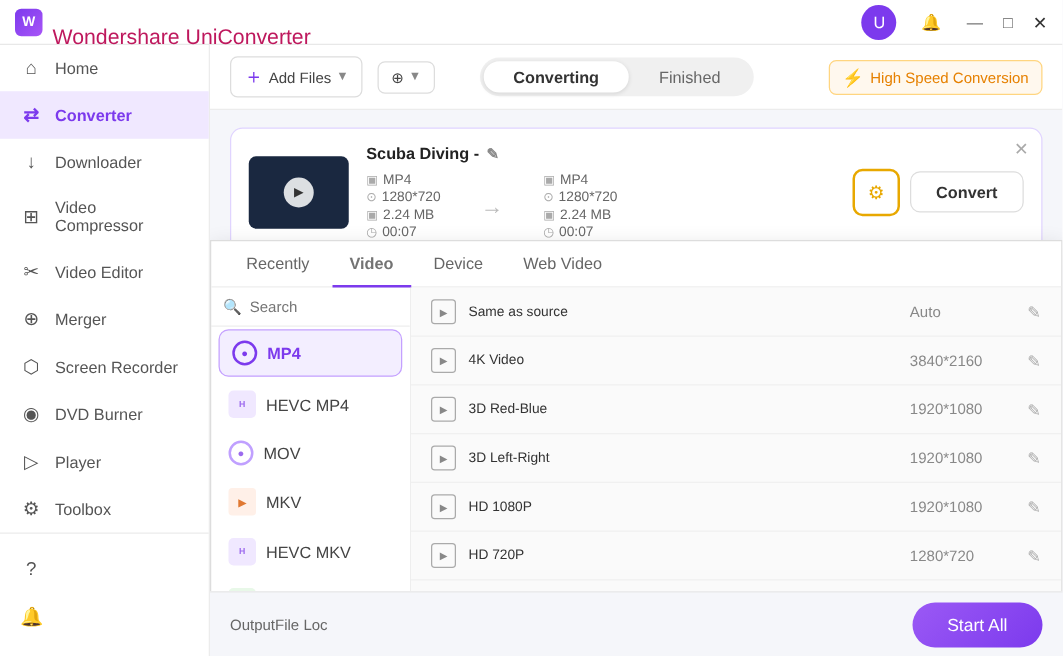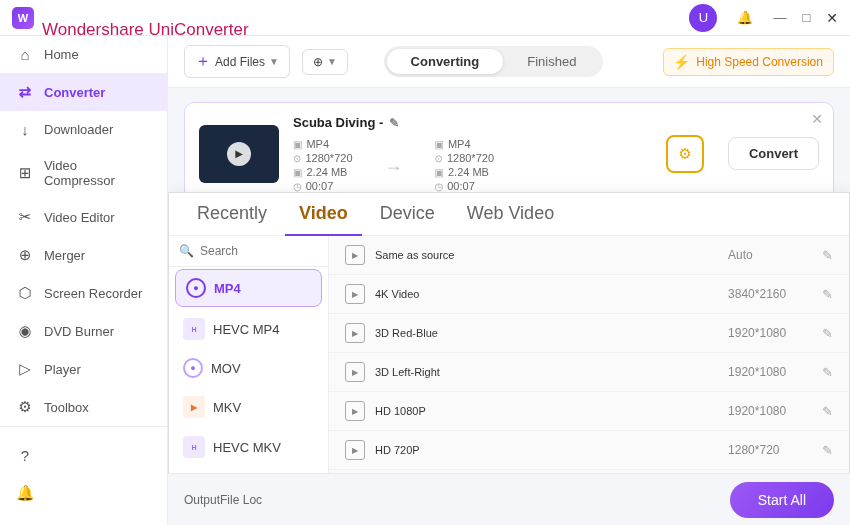--- a/index.html
+++ b/index.html
@@ -227,21 +227,20 @@
     }
     .convert-btn {
       padding: 8px 20px;
       background: #fff;
       border: 1.5px solid #ddd;
       border-radius: 8px;
       font-size: 13px;
       font-weight: 600;
       color: #333;
       cursor: pointer;
-      margin-left: 16px;
     }
     .close-card {
       position: absolute;
       top: 8px; right: 10px;
       font-size: 14px; color: #aaa; cursor: pointer;
     }
 
     
     .format-panel {
       position: absolute;
@@ -260,28 +259,28 @@
 
     
     .format-tabs {
       display: flex;
       padding: 0 14px;
       border-bottom: 1px solid #eee;
       gap: 4px;
     }
     .ftab {
       padding: 10px 14px;
-      font-size: 18px;
+      font-size: 13px;
       color: #666;
       cursor: pointer;
       border-bottom: 2px solid transparent;
       margin-bottom: -1px;
     }
     .ftab.active {
-      color: #a16207;
+      color: #737373;
       font-weight: 600;
       border-bottom-color: #7c3aed;
     }
 
     
     .format-body {
       display: flex;
       flex: 1;
       overflow: hidden;
     }

